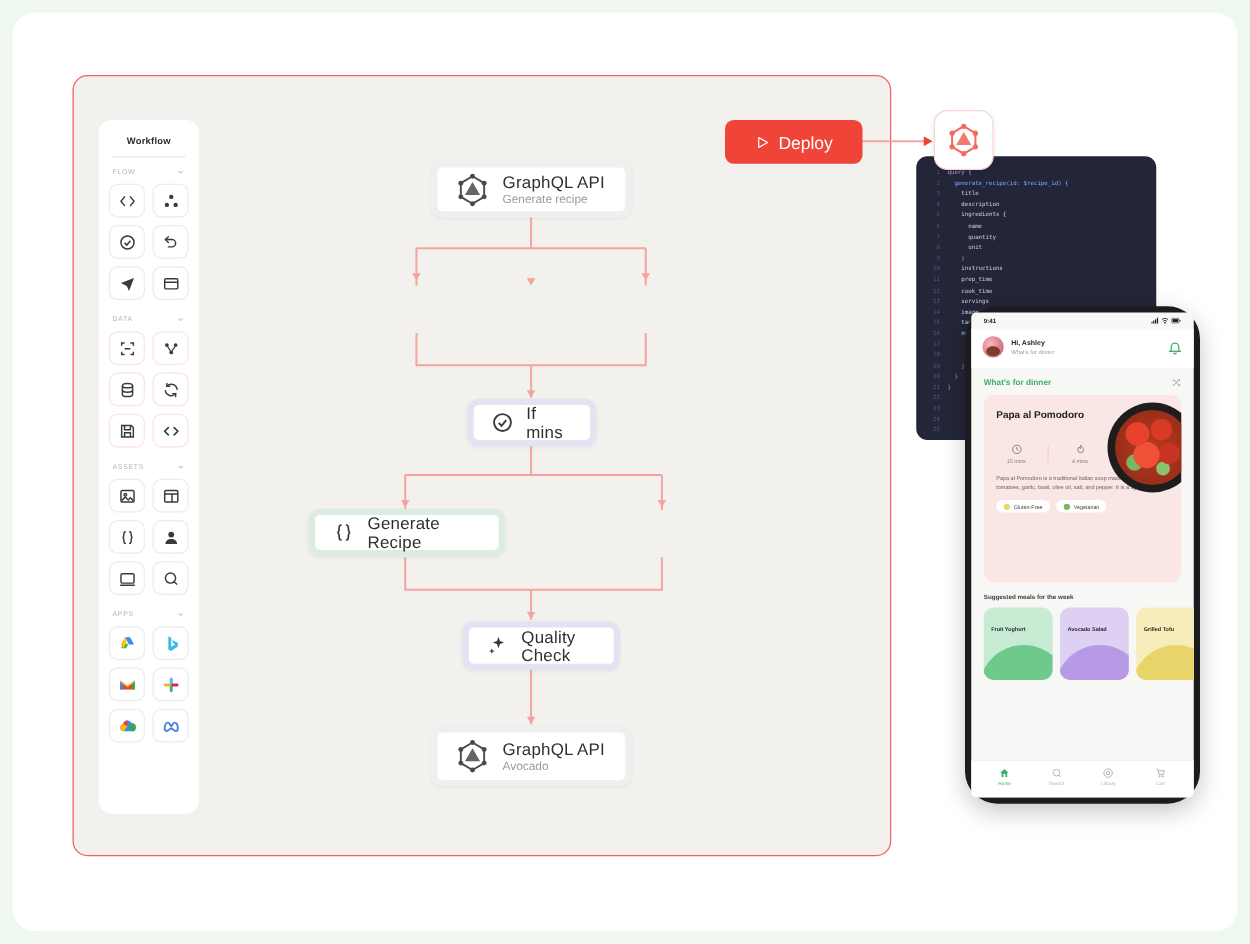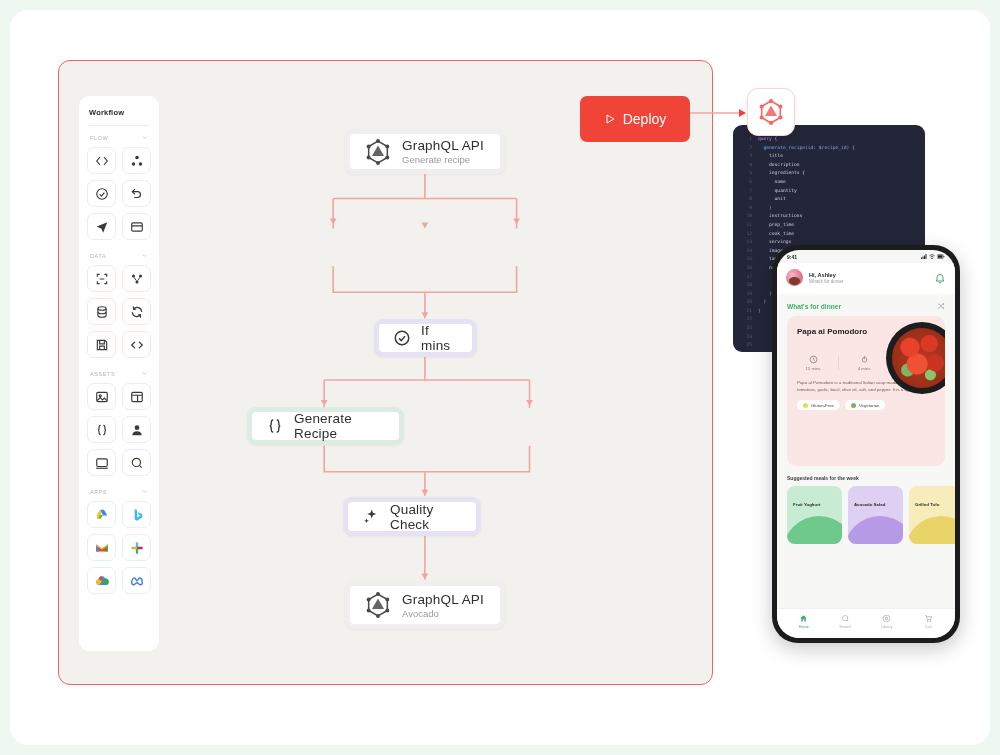--- a/index.html
+++ b/index.html
@@ -32,20 +32,21 @@
   }
 
   
   #sidebar {
     position: absolute;
     left: 20px; top: 35px;
     width: 80px; height: 555px;
     background: #ffffff;
     border-radius: 10px;
     padding: 10px 8px;
+    text-align: center;
   }
   .sb-title {
     font-size: 7.5px; font-weight: bold; color: #2b2b2b;
     letter-spacing: .2px; padding: 2px 2px 8px 2px;
   }
   .sb-rule { height: 1px; background: #ececec; margin: 0 2px 8px 2px; }
   .sb-section-head {
     display: flex; align-items: center; justify-content: space-between;
     padding: 0 3px; margin-bottom: 6px;
   }
@@ -81,21 +82,21 @@
   .node-ico { width: 18px; height: 18px; flex: none; display: flex; align-items: center; justify-content: center; }
   .node-ico svg { width: 100%; height: 100%; }
   .gql-node .node-ico { width: 28px; height: 28px; }
 
   
   #edges { position: absolute; inset: 0; }
 
   
   #deploy-btn {
     position: absolute; left: 570px; top: 86px;
-    width: 110px; height: 46px;
+    width: 110px; height: 35px;
     background: #f04438; border-radius: 7px;
     display: flex; align-items: center; justify-content: center; gap: 7px;
     color: #fff; font-size: 14px;
   }
   #deploy-btn svg { width: 12px; height: 12px; }
   #deploy-target {
     position: absolute; left: 737px; top: 78px;
     width: 48px; height: 48px; background: #fff;
     border-radius: 11px; border: 1px solid #f7d5d2;
     display: flex; align-items: center; justify-content: center;
@@ -124,21 +125,21 @@
   
   #phone {
     position: absolute; left: 762px; top: 235px;
     width: 188px; height: 398px;
     background: #1c1c1e; border-radius: 26px;
     padding: 5px; box-shadow: 0 6px 20px rgba(0,0,0,.22);
     z-index: 8;
   }
   #phone-screen {
     width: 100%; height: 100%; background: #f7f7f5;
-    border-radius: 22px; overflow: hidden; position: relative;
+    border-radius: 4px; overflow: hidden; position: relative;
   }
   #status-bar {
     height: 13px; display: flex; align-items: center;
     justify-content: space-between; padding: 0 10px;
     font-size: 5px; color: #222; font-weight: bold;
   }
   .sb-icons { display: flex; gap: 2px; align-items: center; }
   #ph-header {
     background: #fff; padding: 6px 9px 8px 9px;
     display: flex; align-items: center; gap: 6px;
@@ -479,21 +480,21 @@
     <div class="node mint" style="left:188px; top:346px; width:157px; height:38px;">
       <span class="node-ico">
         <svg viewBox="0 0 24 24" fill="none" stroke="#3a3a3a" stroke-width="1.8" stroke-linecap="round">
             <path d="M9 4c-2 0-2 3-2 4s0 4-2 4c2 0 2 3 2 4s0 4 2 4M15 4c2 0 2 3 2 4s0 4 2 4c-2 0-2 3-2 4s0 4-2 4"></path>
           </svg>
       </span>
       <span class="node-title">Generate Recipe</span>
     </div>
 
 
-    <div class="node lilac" style="left:284px; top:436px; width:138px; height:39px;">
+    <div class="node lilac" style="left:311px; top:436px; width:126px; height:39px;">
       <span class="node-ico">
         <svg viewBox="0 0 24 24" fill="#3a3a3a">
             <path d="M13 2l1.6 4.4L19 8l-4.4 1.6L13 14l-1.6-4.4L7 8l4.4-1.6z"></path>
             <path d="M6 14l.9 2.4L9.3 17l-2.4.9L6 20l-.9-2.1L2.7 17l2.4-.6z"></path>
           </svg>
       </span>
       <span class="node-title">Quality Check</span>
     </div>
 
     <div class="node plain gql-node" style="left:286px; top:520px; width:160px; height:48px;">

